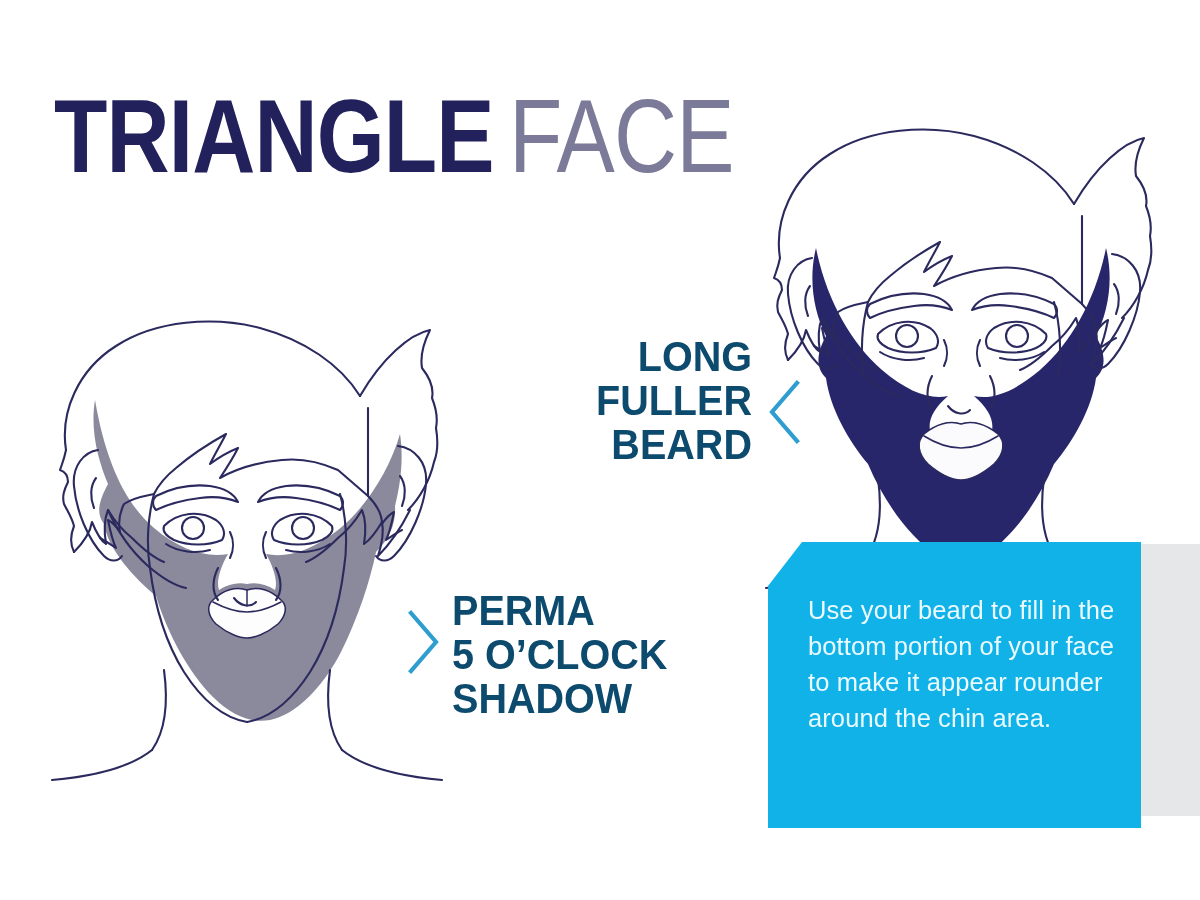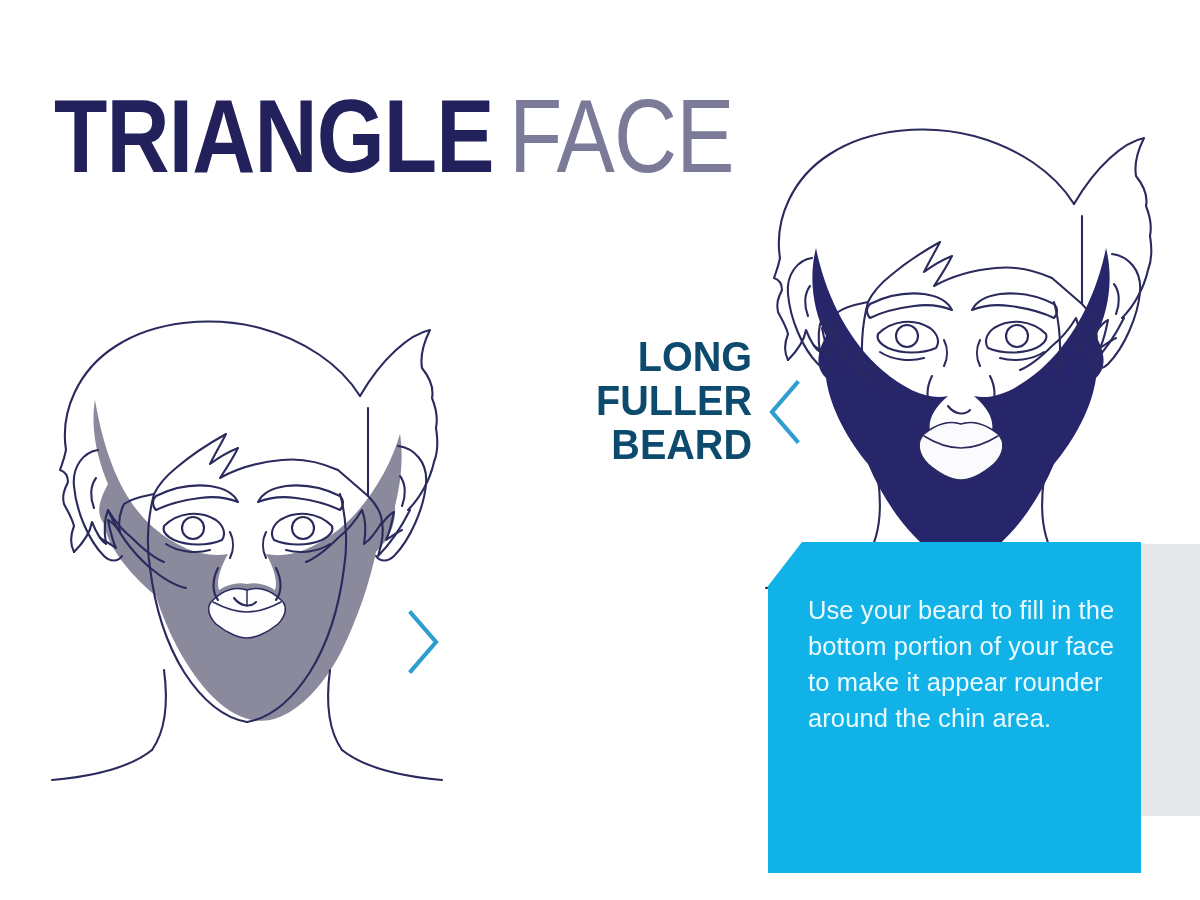--- a/index.html
+++ b/index.html
@@ -86,21 +86,21 @@
     top: 544px;
     width: 150px;
     height: 272px;
     background: #e6e7e8;
   }
   #tip-box {
     position: absolute;
     left: 768px;
     top: 542px;
     width: 373px;
-    height: 331px;
+    height: 286px;
     background: #11b2e8;
     clip-path: polygon(34px 0, 100% 0, 100% 100%, 0 100%, 0 44px);
   }
   #tip-text {
     position: absolute;
     left: 40px;
     top: 50px;
     width: 312px;
     color: #eafaff;
     font-family: "Liberation Sans", sans-serif;
@@ -385,20 +385,25 @@
       <path d="M126,370 C130,400 128,430 114,450"></path>
       <path d="M292,370 C288,400 290,430 304,450"></path>
       <path d="M114,450 C94,466 60,476 14,480"></path>
       <path d="M304,450 C324,466 358,476 404,480"></path>
     </g>
   </svg>
 
   <svg id="chevron-right" class="chevron" width="36" height="68" viewBox="0 0 36 68">
     <path d="M5,5 L30,34 L5,63" fill="none" stroke="#2e9dd0" stroke-width="4.2" stroke-linecap="square" stroke-linejoin="miter"></path>
   </svg>
+  <div id="label-shadow" class="label-block">
+    <span class="ln">PERMA</span>
+    <span class="ln">5 O’CLOCK</span>
+    <span class="ln">SHADOW</span>
+  </div>
 
   <div id="label-beard" class="label-block">
     <span class="ln">LONG</span>
     <span class="ln">FULLER</span>
     <span class="ln">BEARD</span>
   </div>
   <svg id="chevron-left" class="chevron" width="36" height="68" viewBox="0 0 36 68">
     <path d="M31,5 L6,34 L31,63" fill="none" stroke="#2e9dd0" stroke-width="4.2" stroke-linecap="square" stroke-linejoin="miter"></path>
   </svg>
 

